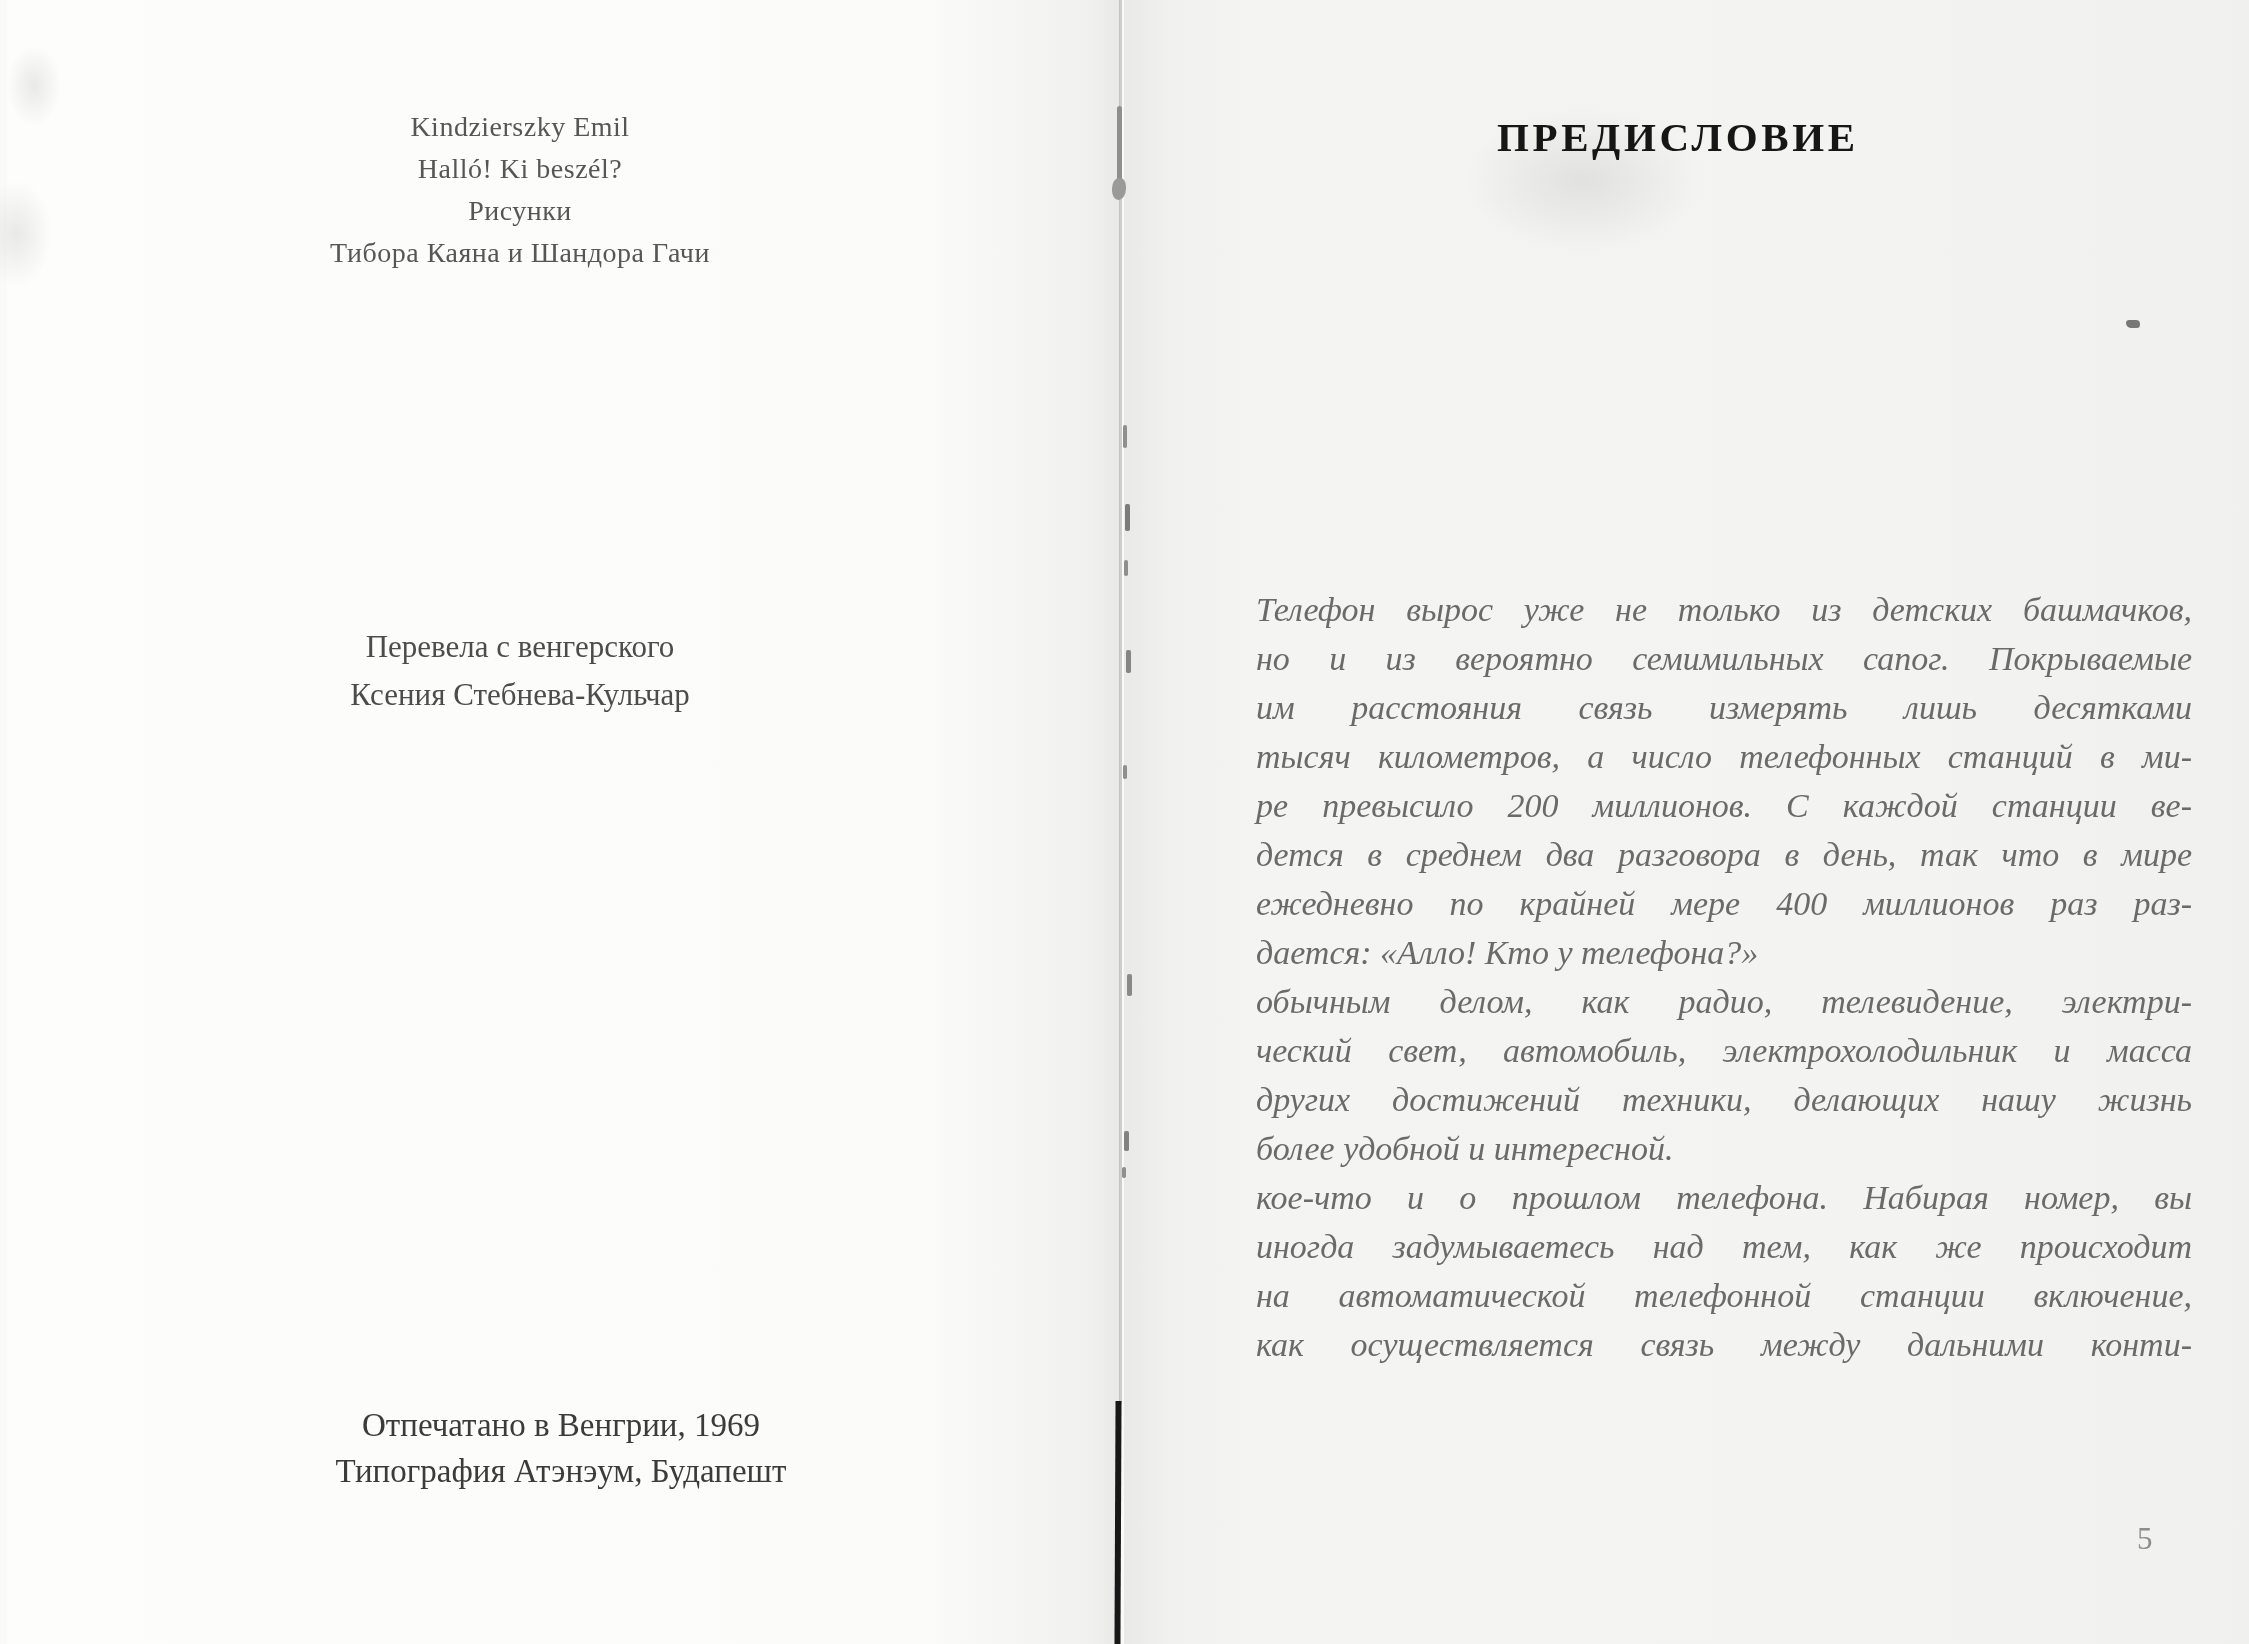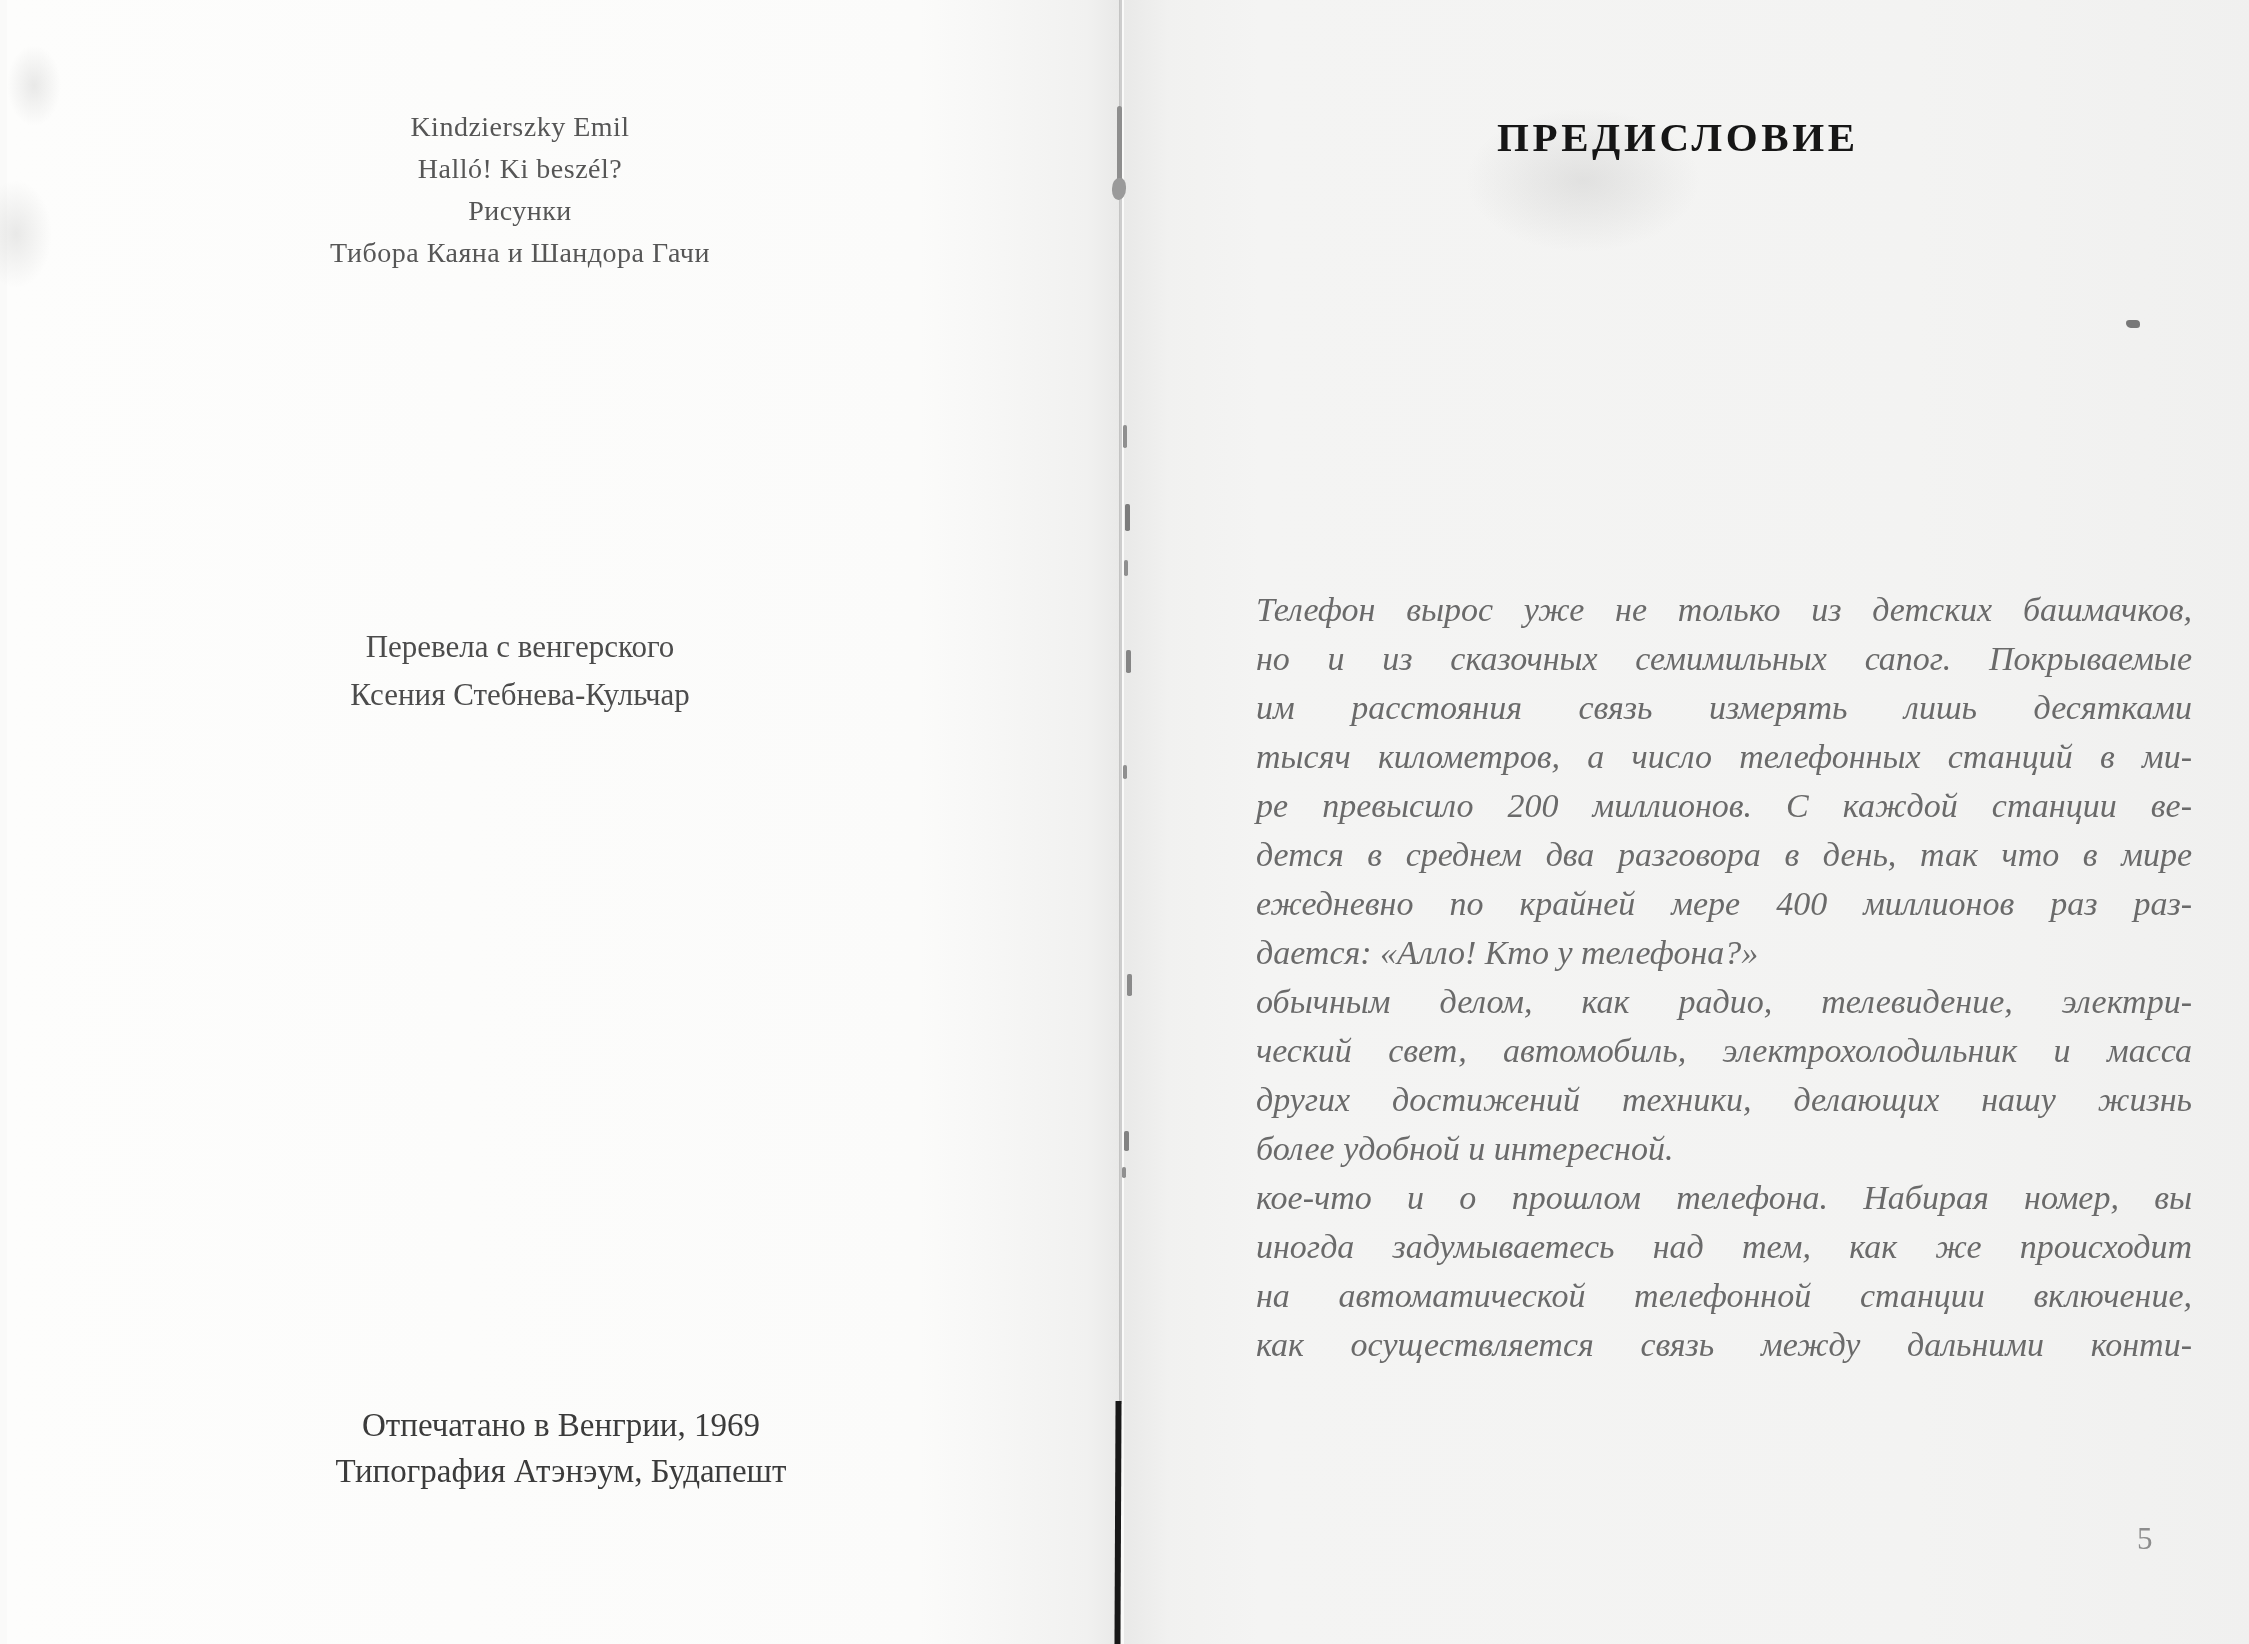--- a/index.html
+++ b/index.html
@@ -74,21 +74,21 @@
     <div class="smudge" style="left:-27px;top:180px;width:72px;height:108px;"></div>
     <div class="smudge" style="left:0px;top:45px;width:54px;height:81px;"></div>
   </div>
 
   <div class="page-right">
     <div class="smudge" style="left:342px;top:108px;width:234px;height:144px;"></div>
   </div>
   <div class="preface-heading">ПРЕДИСЛОВИЕ</div>
   <div class="preface-body">
       <div class="line justify">Телефон вырос уже не только из детских башмачков,</div>
-      <div class="line justify">но и из сказочных семимильных сапог. Покрываемые</div>
+      <div class="line justify">но и из вероятно семимильных сапог. Покрываемые</div>
       <div class="line justify">им расстояния связь измерять лишь десятками</div>
       <div class="line justify">тысяч километров, а число телефонных станций в ми-</div>
       <div class="line justify">ре превысило 200 миллионов. С каждой станции ве-</div>
       <div class="line justify">дется в среднем два разговора в день, так что в мире</div>
       <div class="line justify">ежедневно по крайней мере 400 миллионов раз раз-</div>
       <div class="line">дается: «Алло! Кто у телефона?»</div>
       <div class="line justify">обычным делом, как радио, телевидение, электри-</div>
       <div class="line justify">ческий свет, автомобиль, электрохолодильник и масса</div>
       <div class="line justify">других достижений техники, делающих нашу жизнь</div>
       <div class="line">более удобной и интересной.</div>

